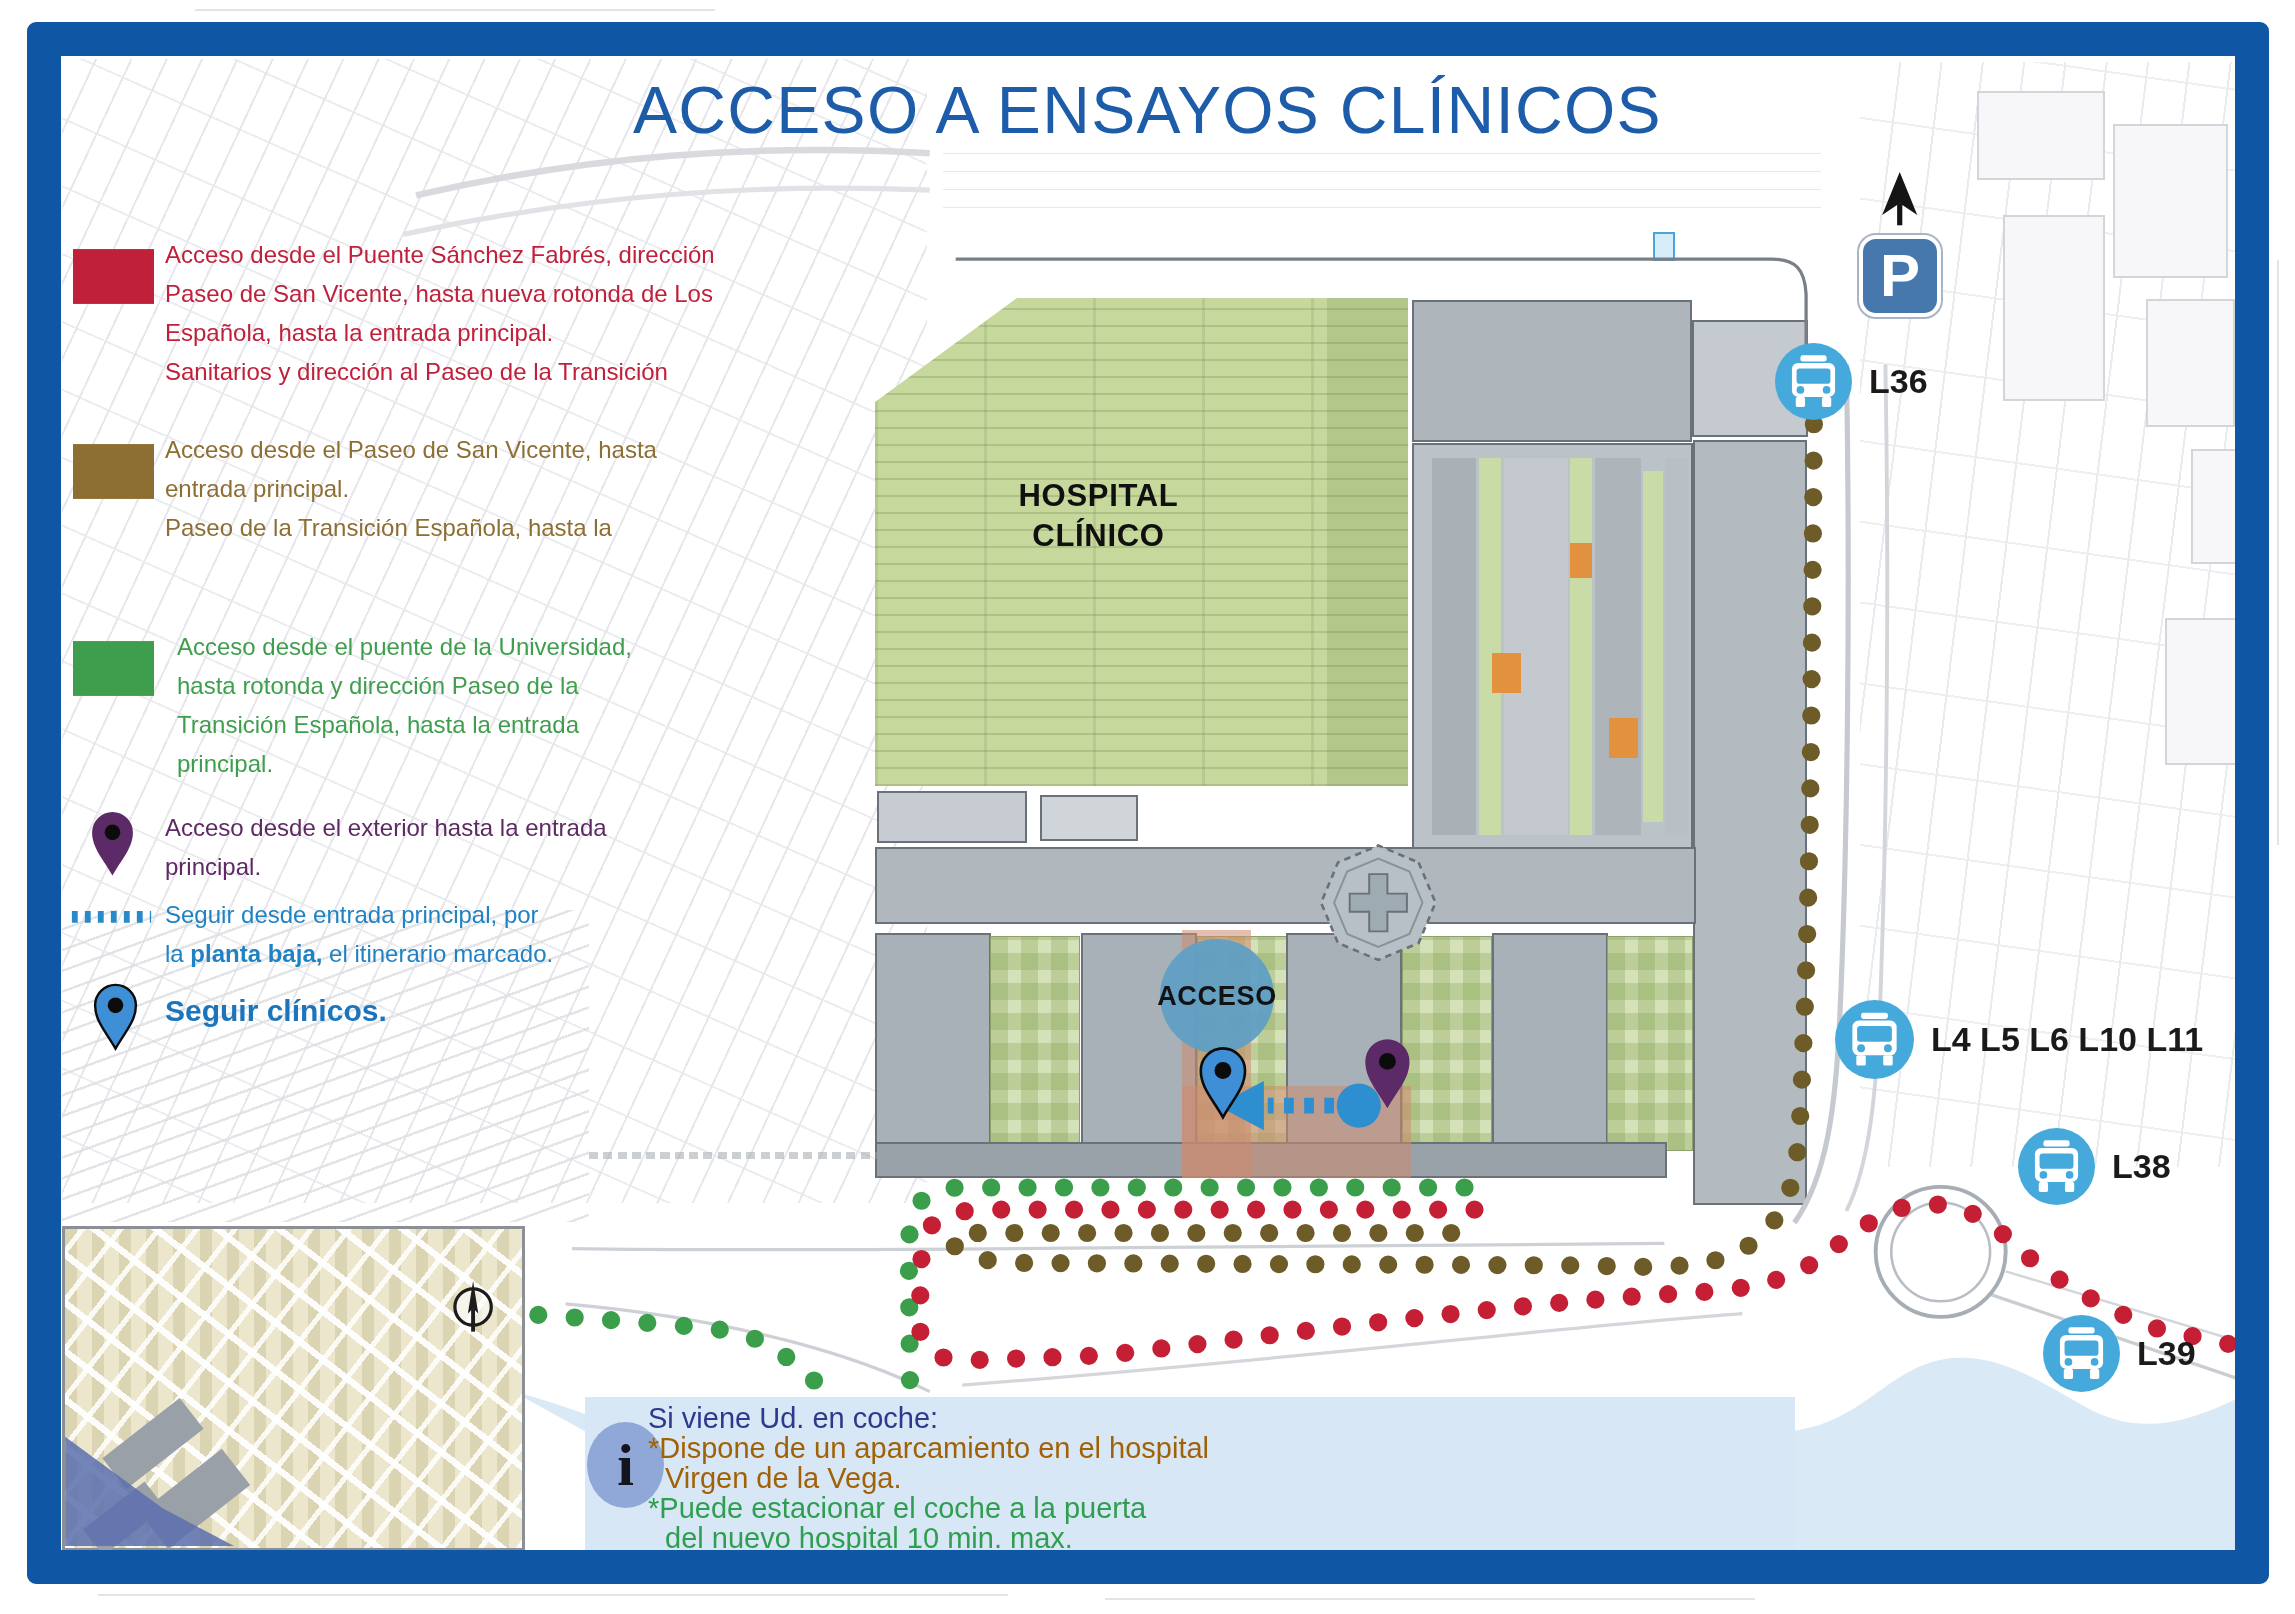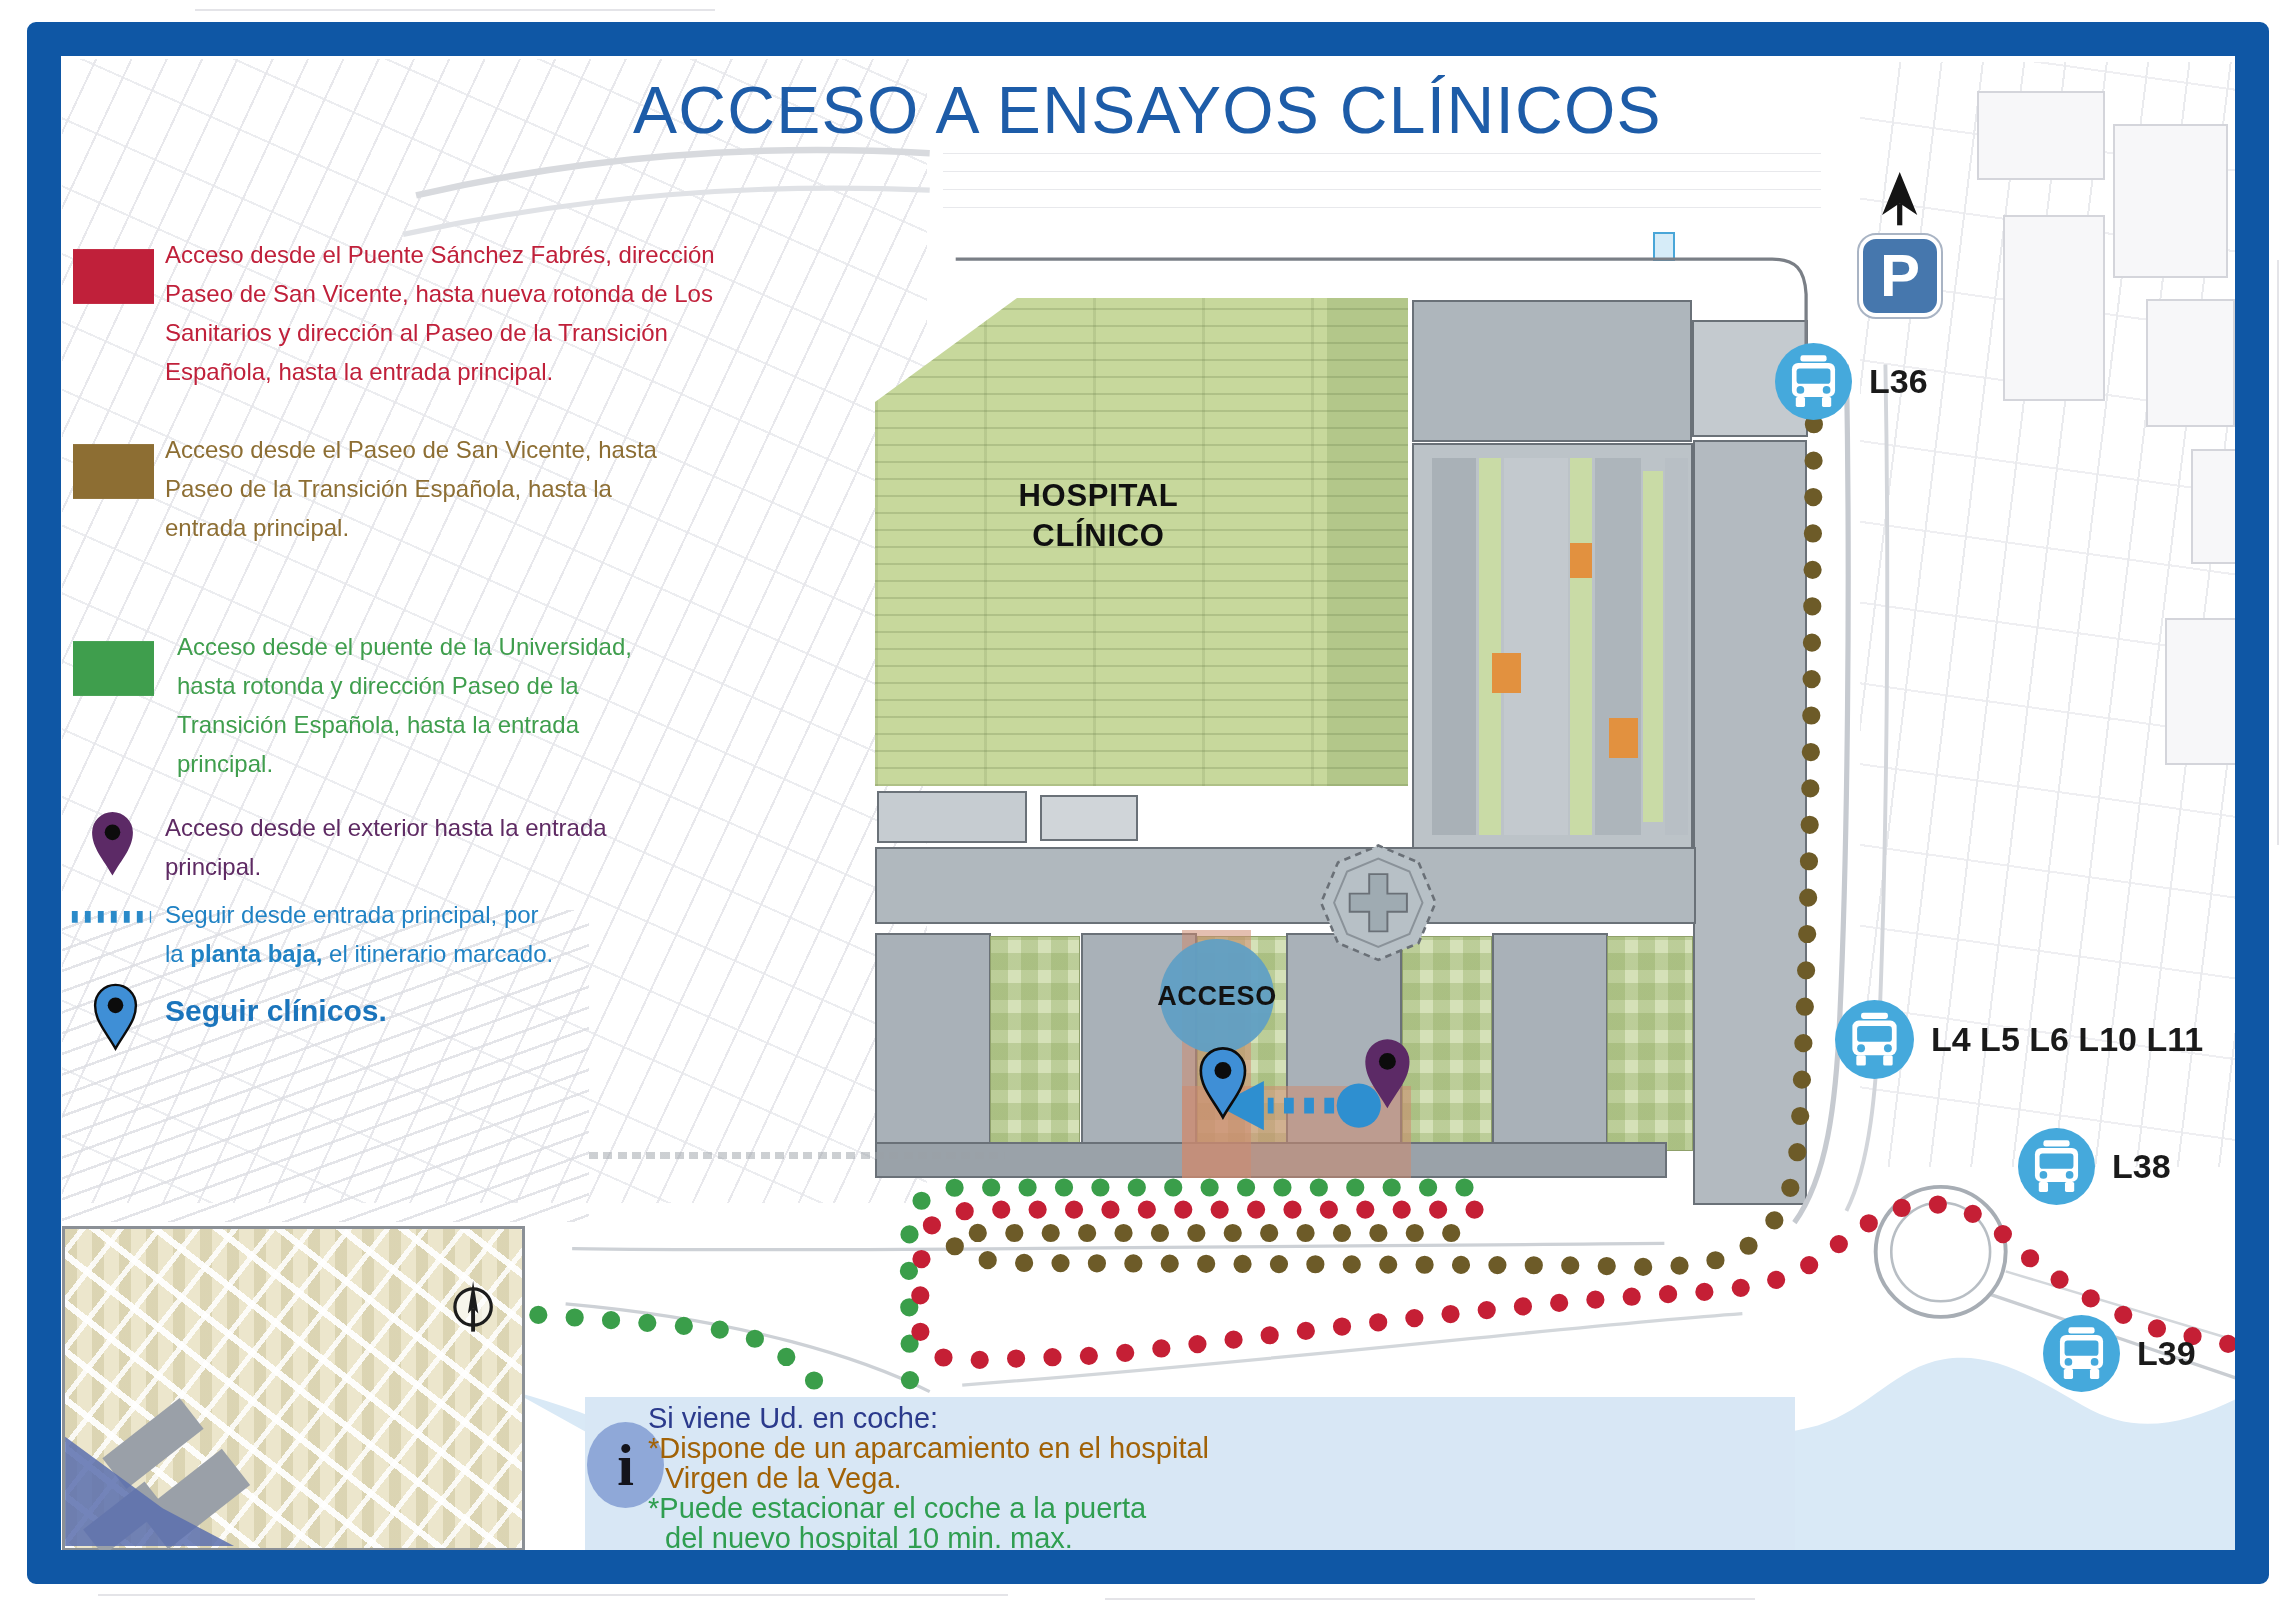--- a/index.html
+++ b/index.html
@@ -208,30 +208,30 @@
     <div class="info-line info-green">*Puede estacionar el coche a la puerta</div>
     <div class="info-line info-green" style="padding-left:17px;">del nuevo hospital 10 min. max.</div>
   </div>
 
   <svg class="abs" style="left:73px;top:249px;" width="81" height="55" viewBox="0 0 124 84">
       <rect width="124" height="84" fill="#c0203a"></rect>
     </svg>
   <div class="abs leg-text leg-red" style="left:165px;top:235px;width:702px;">
     <div>Acceso desde el Puente Sánchez Fabrés, dirección</div>
     <div>Paseo de San Vicente, hasta nueva rotonda de Los</div>
+    <div>Española, hasta la entrada principal.</div>
     <div>Sanitarios y dirección al Paseo de la Transición</div>
-    <div>Española, hasta la entrada principal.</div>
   </div>
   <svg class="abs" style="left:73px;top:444px;" width="81" height="55" viewBox="0 0 124 84">
       <rect width="124" height="84" fill="#8d6e33"></rect>
     </svg>
   <div class="abs leg-text leg-brown" style="left:165px;top:430px;width:702px;">
     <div>Acceso desde el Paseo de San Vicente, hasta</div>
+    <div>entrada principal.</div>
     <div>Paseo de la Transición Española, hasta la</div>
-    <div>entrada principal.</div>
   </div>
   <svg class="abs" style="left:73px;top:641px;" width="81" height="55" viewBox="0 0 124 84">
       <rect width="124" height="84" fill="#3f9e4d"></rect>
     </svg>
   <div class="abs leg-text leg-green" style="left:165px;top:627px;width:702px;margin-left:12px;">
     <div>Acceso desde el puente de la Universidad,</div>
     <div>hasta rotonda y dirección Paseo de la</div>
     <div>Transición Española, hasta la entrada</div>
     <div>principal.</div>
   </div>

